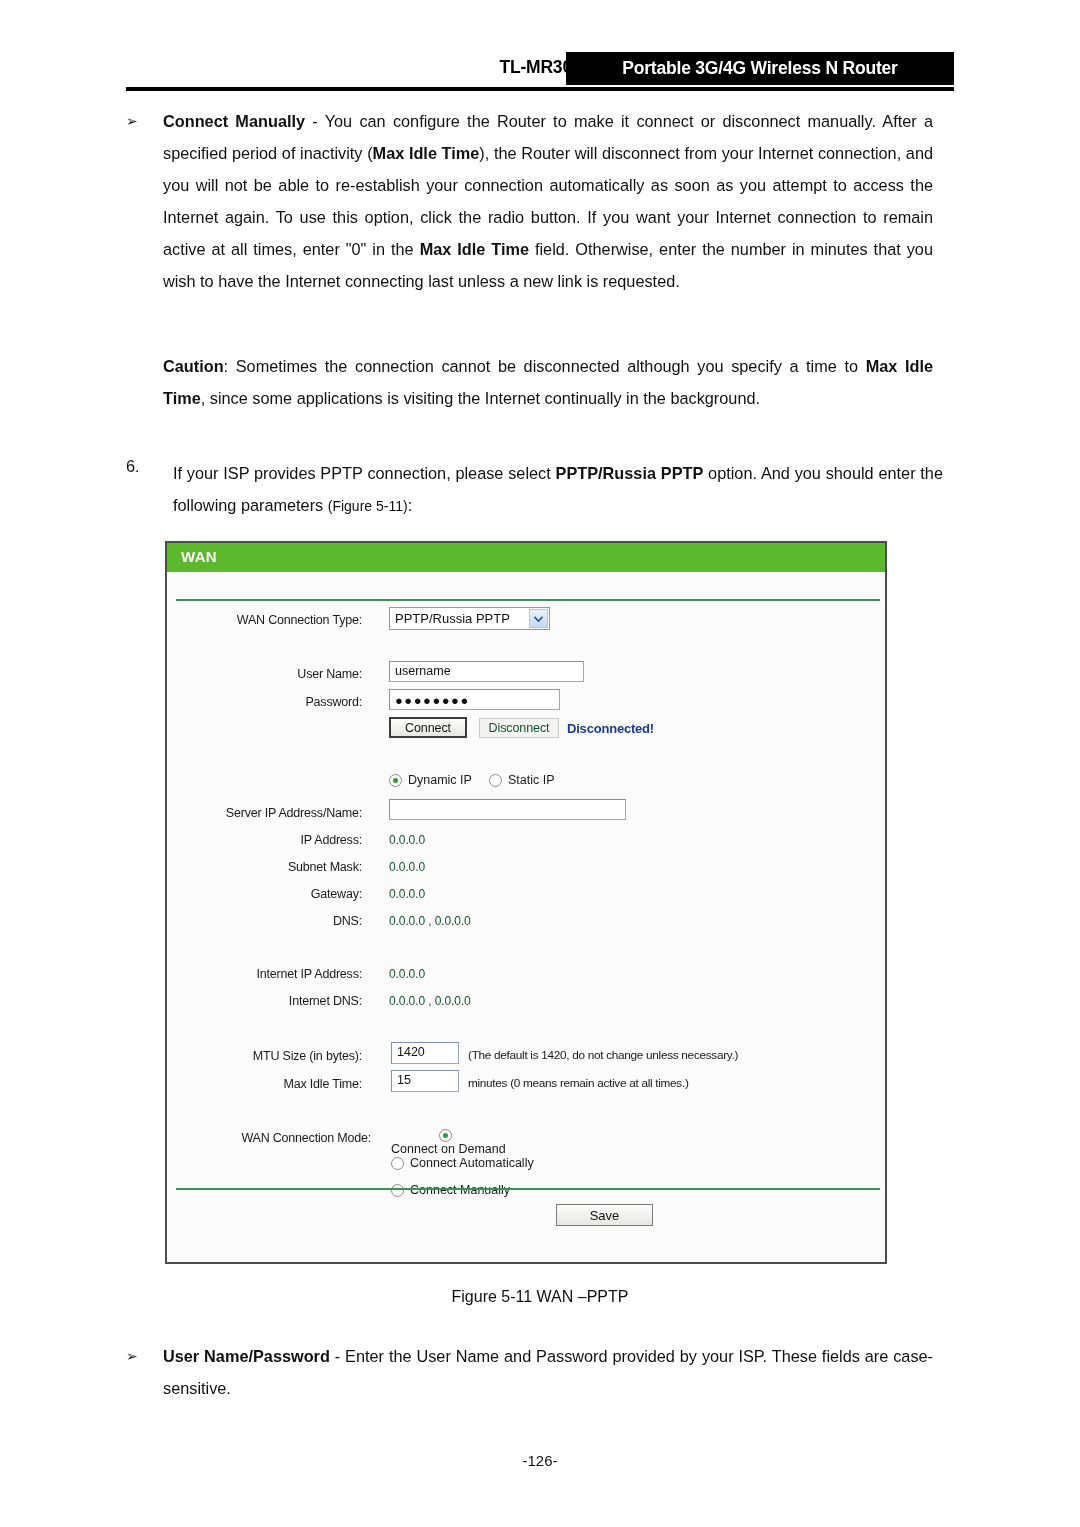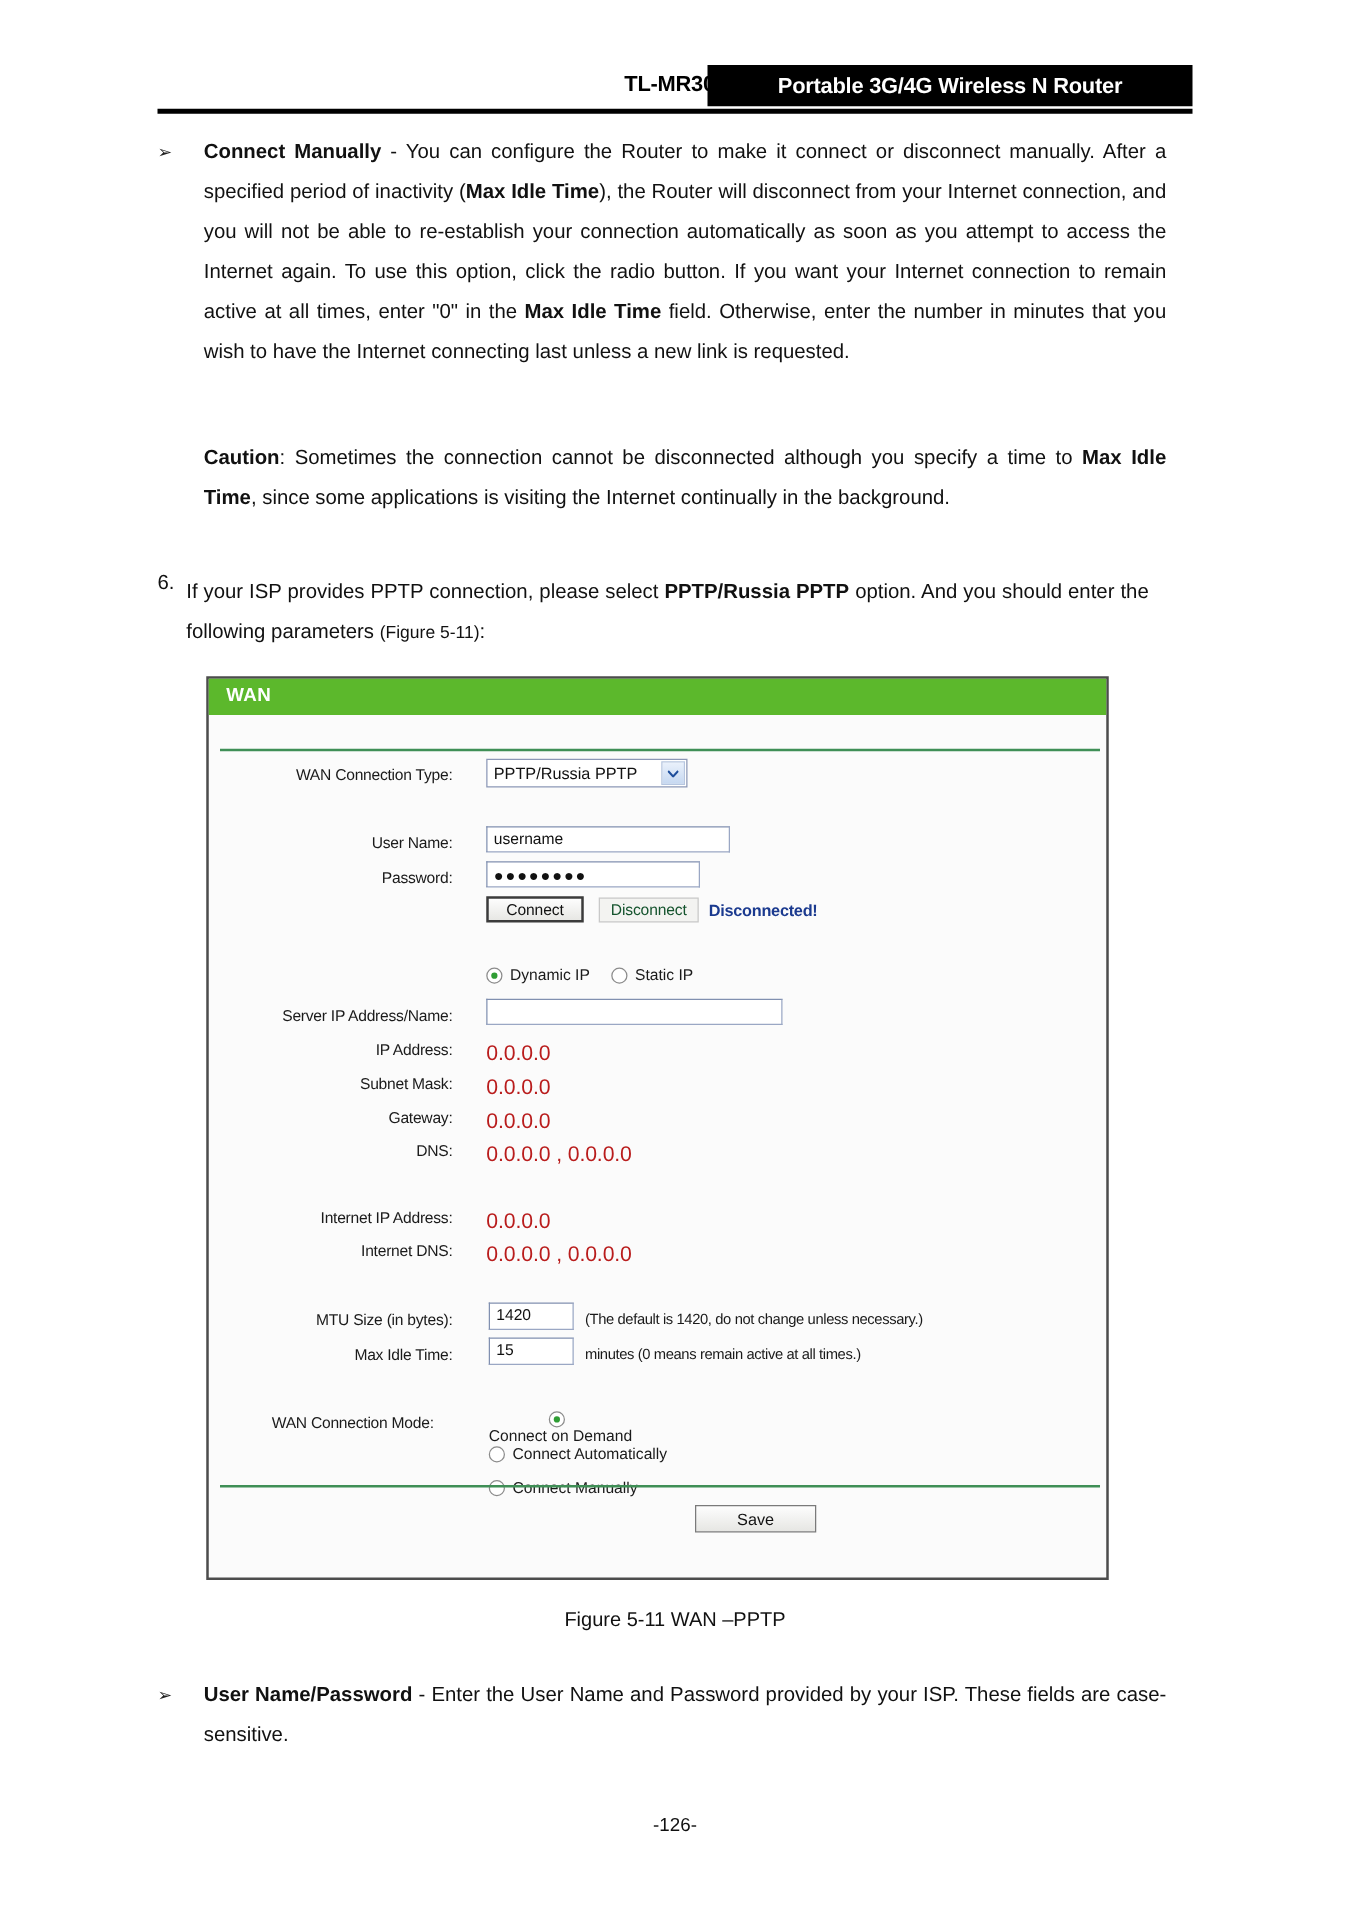--- a/index.html
+++ b/index.html
@@ -119,22 +119,22 @@
     position: absolute;
     font-size: 12.5px;
     font-weight: normal;
     color: #1a1a1a;
     text-align: right;
     letter-spacing: -0.2px;
     white-space: nowrap;
   }
   .form-value {
     position: absolute;
-    font-size: 17px;
-    color: #b91c1c;
+    font-size: 12px;
+    color: #14532d;
     white-space: nowrap;
     letter-spacing: -0.1px;
   }
   .hint {
     position: absolute;
     font-size: 11.8px;
     color: #1a1a1a;
     white-space: nowrap;
     letter-spacing: -0.3px;
   }
@@ -294,21 +294,21 @@
 <div class="bullet-marker" style="left:126px; top:113px;">➢</div>
 <div class="para" style="left:163px; top:105px; width:770px;">
   <b>Connect Manually</b><span> - </span><span>You can configure the Router to make it connect or disconnect manually. After a specified period of inactivity (</span><b>Max Idle Time</b><span>), the Router will disconnect from your Internet connection, and you will not be able to re-establish your connection automatically as soon as you attempt to access the Internet again. To use this option, click the radio button. If you want your Internet connection to remain active at all times, enter "0" in the </span><b>Max Idle Time</b><span> field. Otherwise, enter the number in minutes that you wish to have the Internet connecting last unless a new link is requested.</span>
 </div>
 
 <div class="para" style="left:163px; top:350px; width:770px;">
   <b>Caution</b><span>: Sometimes the connection cannot be disconnected although you specify a time to </span><b>Max Idle Time</b><span>, since some applications is visiting the Internet continually in the background.</span>
 </div>
 
 <div class="list-num" style="left:126px; top:457px;">6.</div>
-<div class="para" style="left:149px; top:457px; width:770px;">
+<div class="para" style="left:173px; top:457px; width:770px;">
   <span>If your ISP provides PPTP connection, please select </span><b>PPTP/Russia PPTP</b><span> option. And you should enter the following parameters </span><span class="small-fig">(Figure 5-11)</span><span>:</span>
 </div>
 
 <div class="wan-panel">
 
   <div class="wan-head">
     <div class="wan-head-title">WAN</div>
   </div>
 
   <div class="green-rule rule-top"></div>
@@ -364,21 +364,21 @@
   <div class="form-value" style="left:222px; top:451px;">0.0.0.0 , 0.0.0.0</div>
 
   <div class="form-label" style="right:523px; top:506px;">MTU Size (in bytes):</div>
   <div class="textbox" style="left:224px; top:499px; width:68px; height:22px;">1420</div>
   <div class="hint" style="left:301px; top:505px;">(The default is 1420, do not change unless necessary.)</div>
 
   <div class="form-label" style="right:523px; top:534px;">Max Idle Time:</div>
   <div class="textbox" style="left:224px; top:527px; width:68px; height:22px;">15</div>
   <div class="hint" style="left:301px; top:533px;">minutes (0 means remain active at all times.)</div>
 
-  <div class="form-label" style="right:538px; top:588px;">WAN Connection Mode:</div>
+  <div class="form-label" style="right:514px; top:588px;">WAN Connection Mode:</div>
   <div class="radio-row" style="left:224px; top:586px;flex-direction:column;">
     <span class="radio on"></span>
     <span>Connect on Demand</span>
   </div>
   <div class="radio-row" style="left:224px; top:613px;">
     <span class="radio"></span>
     <span>Connect Automatically</span>
   </div>
   <div class="radio-row" style="left:224px; top:640px;">
     <span class="radio"></span>

